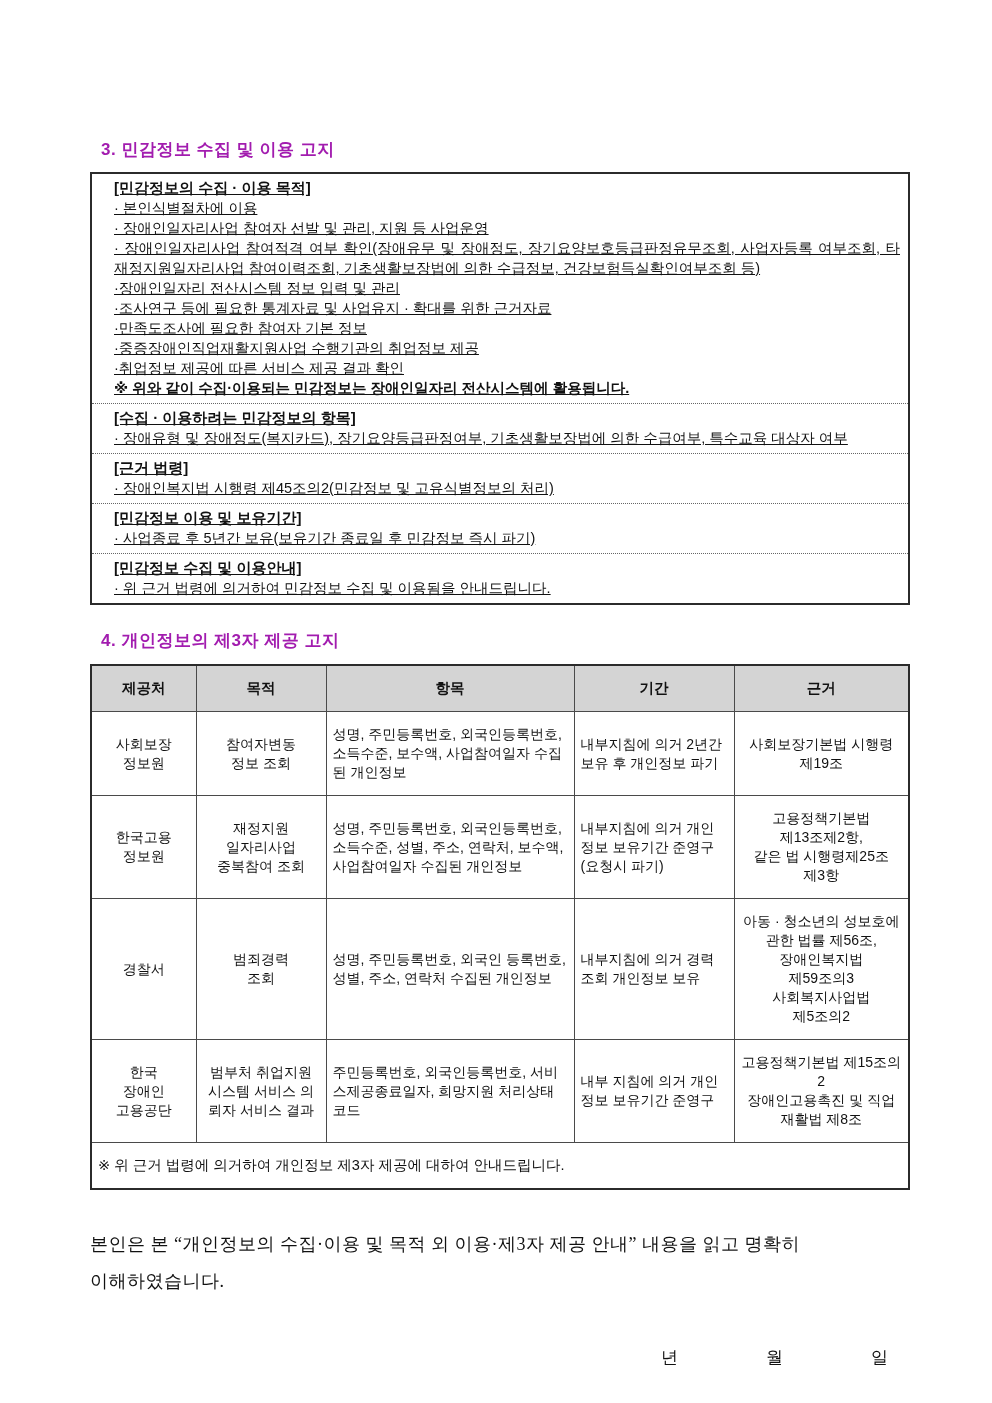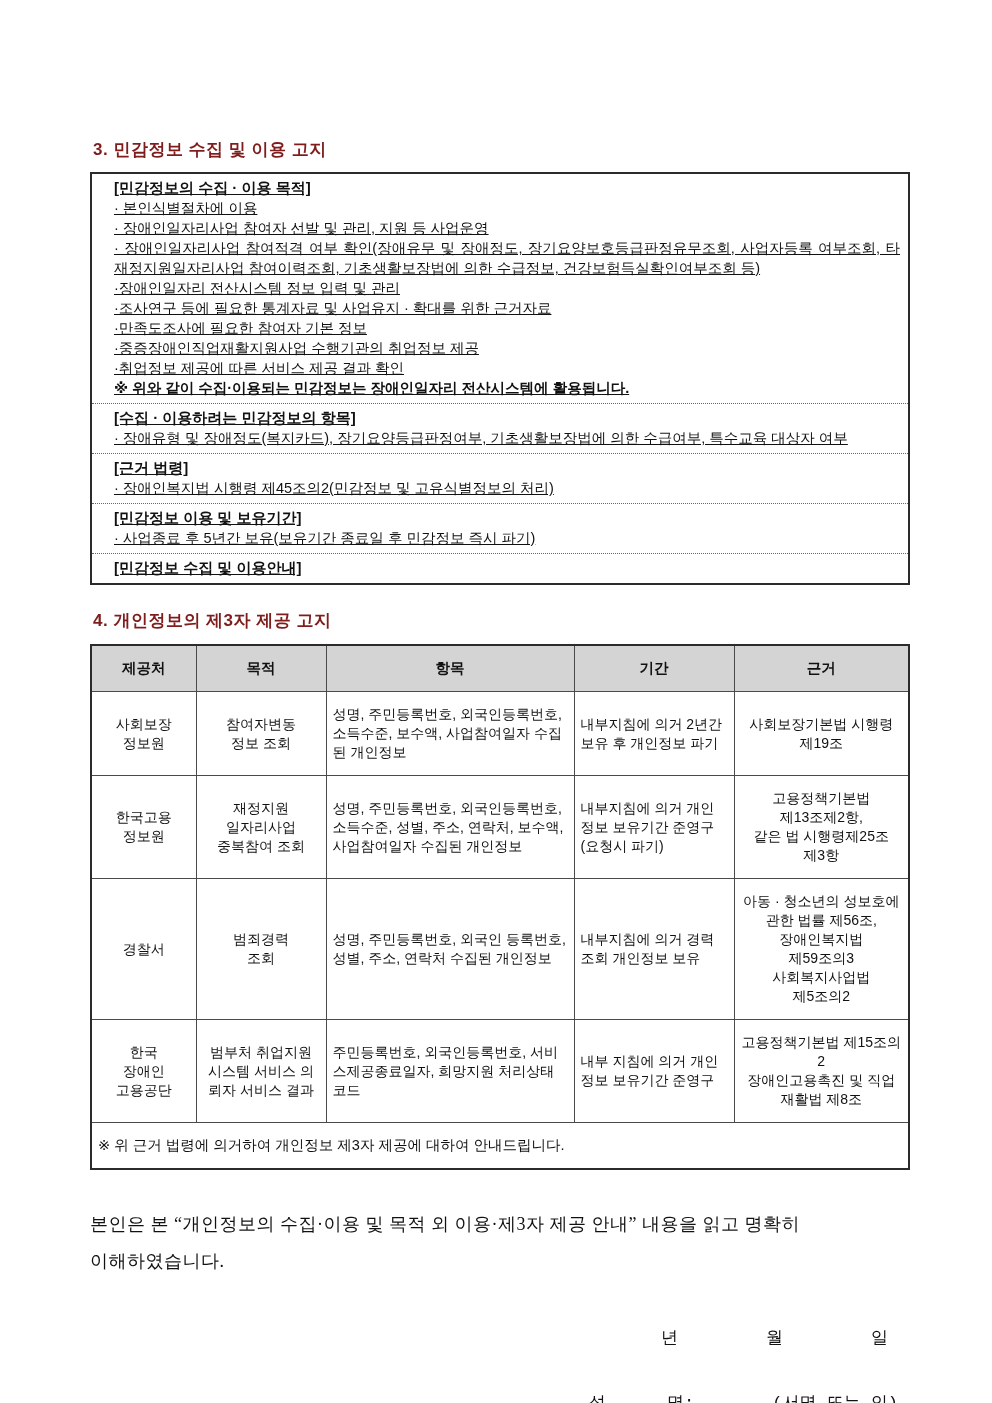--- a/index.html
+++ b/index.html
@@ -11,22 +11,22 @@
     background: #ffffff;
     color: #111;
     font-family: "Liberation Sans", "DejaVu Sans", sans-serif;
     padding: 138px 82px 0 90px;
     overflow: hidden;
   }
   .section-title {
     font-size: 17px;
     font-weight: bold;
     letter-spacing: 0.5px;
-    margin: 0 0 11px 3px;
-    color: #7f1d1d;
+    margin: 0 0 11px 11px;
+    color: #a21caf;
   }
   .section-title.second { margin-top: 24px; margin-bottom: 12px; }
 
   
   .notice-box {
     width: 820px;
     border: 2px solid #2b2b2b;
     font-size: 14.5px;
     line-height: 20px;
   }
@@ -137,20 +137,21 @@
       <div class="item">· 장애인복지법 시행령 제45조의2(민감정보 및 고유식별정보의 처리)</div>
     </div>
 
     <div class="subsection">
       <div class="subsection-header">[민감정보 이용 및 보유기간]</div>
       <div class="item">· 사업종료 후 5년간 보유(보유기간 종료일 후 민감정보 즉시 파기)</div>
     </div>
 
     <div class="subsection">
       <div class="subsection-header">[민감정보 수집 및 이용안내]</div>
+      <div class="item">· 위 근거 법령에 의거하여 민감정보 수집 및 이용됨을 안내드립니다.</div>
     </div>
   </div>
 
   <h3 class="section-title second">4. 개인정보의 제3자 제공 고지</h3>
 
   <table class="third-party">
     <colgroup>
       <col class="col-provider">
       <col class="col-purpose">
       <col class="col-items">

